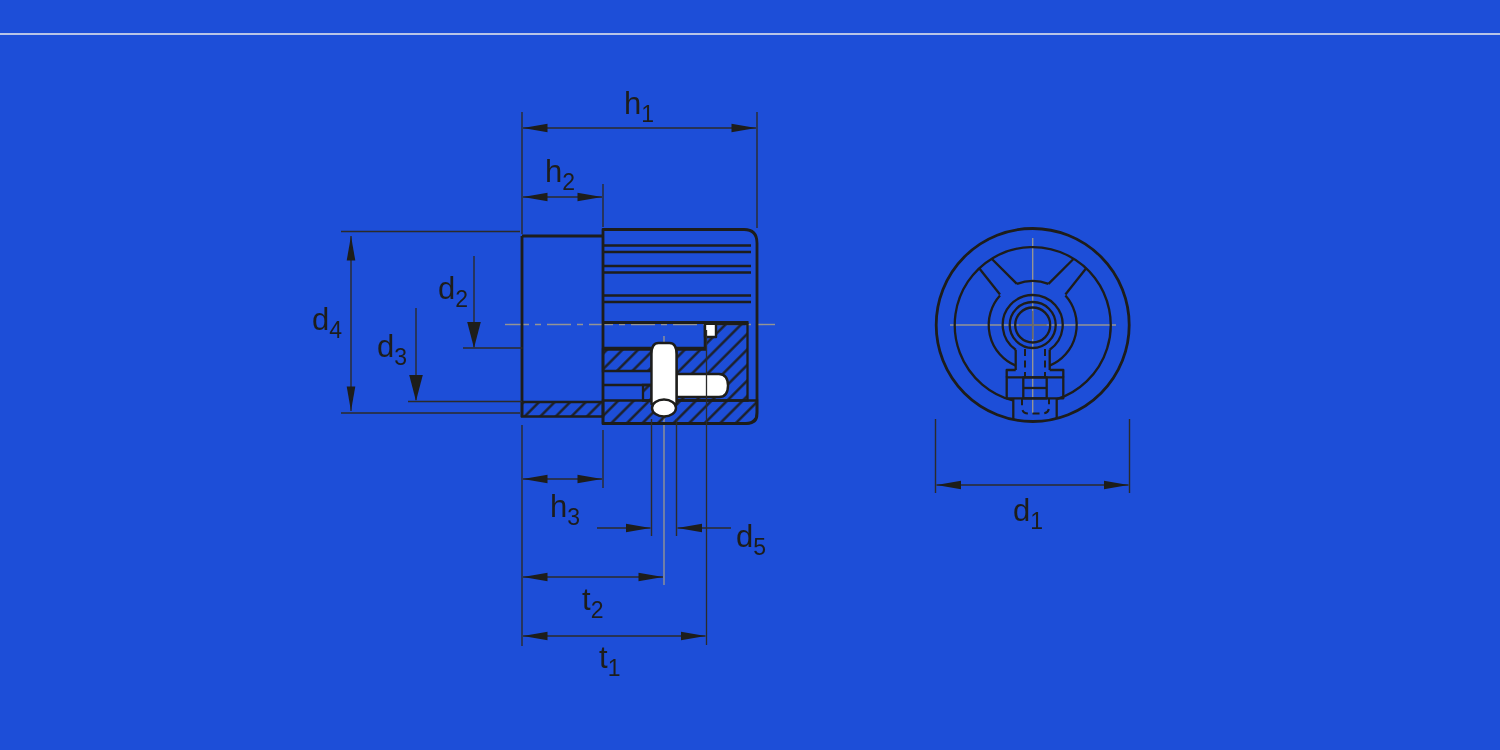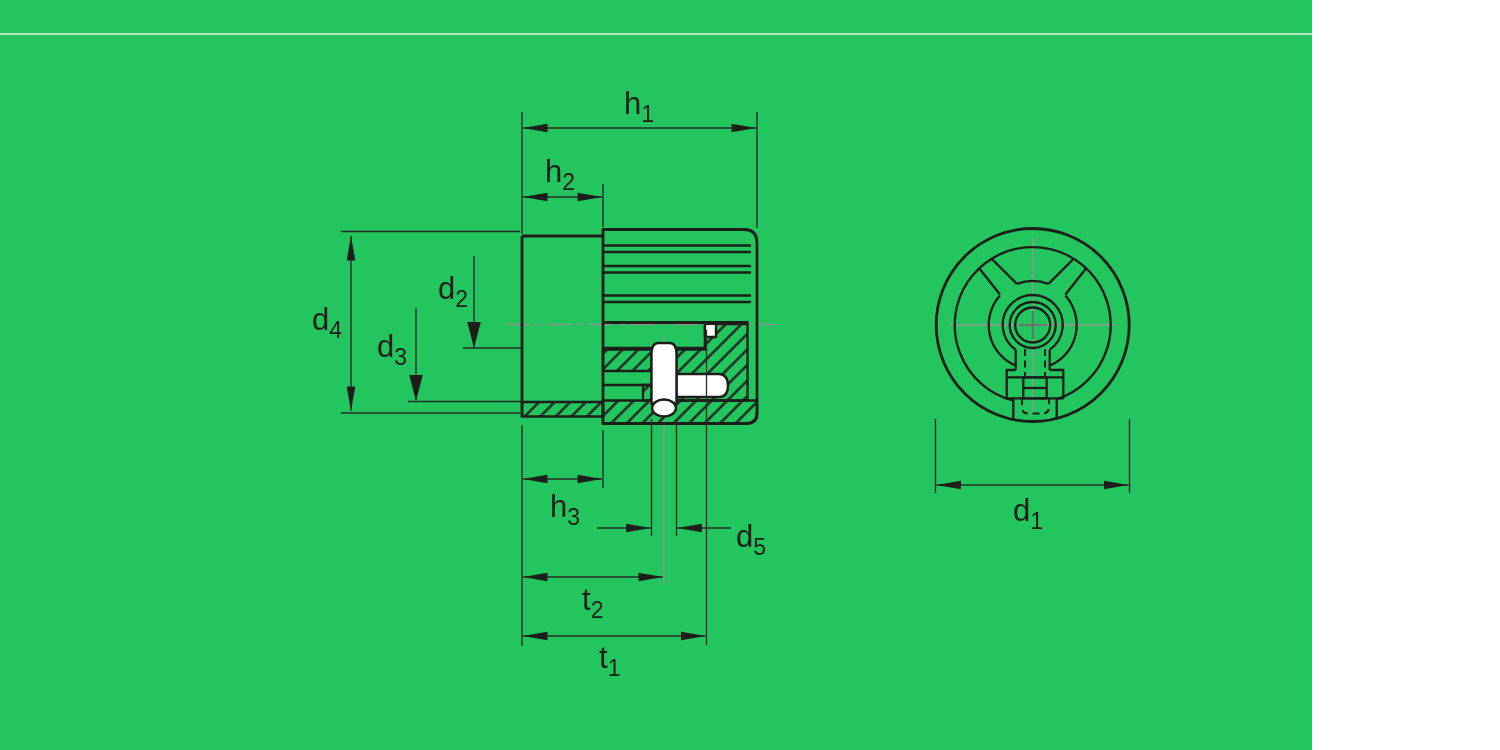--- a/index.html
+++ b/index.html
@@ -1,16 +1,16 @@
 <!DOCTYPE html>
 <html><head>
 <meta charset="utf-8">
 <style>
   html,body{margin:0;padding:0;background:#fff;}
-  #stage{position:relative;width:1312px;height:750px;background:#22c55e;overflow:hidden;
+  #stage{position:relative;width:1500px;height:750px;background:#1d4ed8;overflow:hidden;
          font-family:"Liberation Sans",sans-serif;}
   svg{position:absolute;left:0;top:0;}
   .outline{fill:none;stroke-width:2.8;stroke-linejoin:round;stroke-linecap:butt;}
   .med{fill:none;stroke-width:2.3;stroke-linejoin:round;}
   .whiteface{fill:#ffffff;stroke-width:2.4;stroke-linejoin:round;}
   .hatched{fill:url(#hatch);stroke-width:2.3;stroke-linejoin:miter;}
   .thin{fill:none;stroke-width:1.4;}
   .cline{fill:none;stroke-width:1.4;stroke-dasharray:24 6 6 6;}
   .hidden-line{fill:none;stroke-width:2;stroke-dasharray:7 4.5;}
   .lbl{font-family:"Liberation Sans",sans-serif;font-size:31px;fill:#1d1d1b;}

